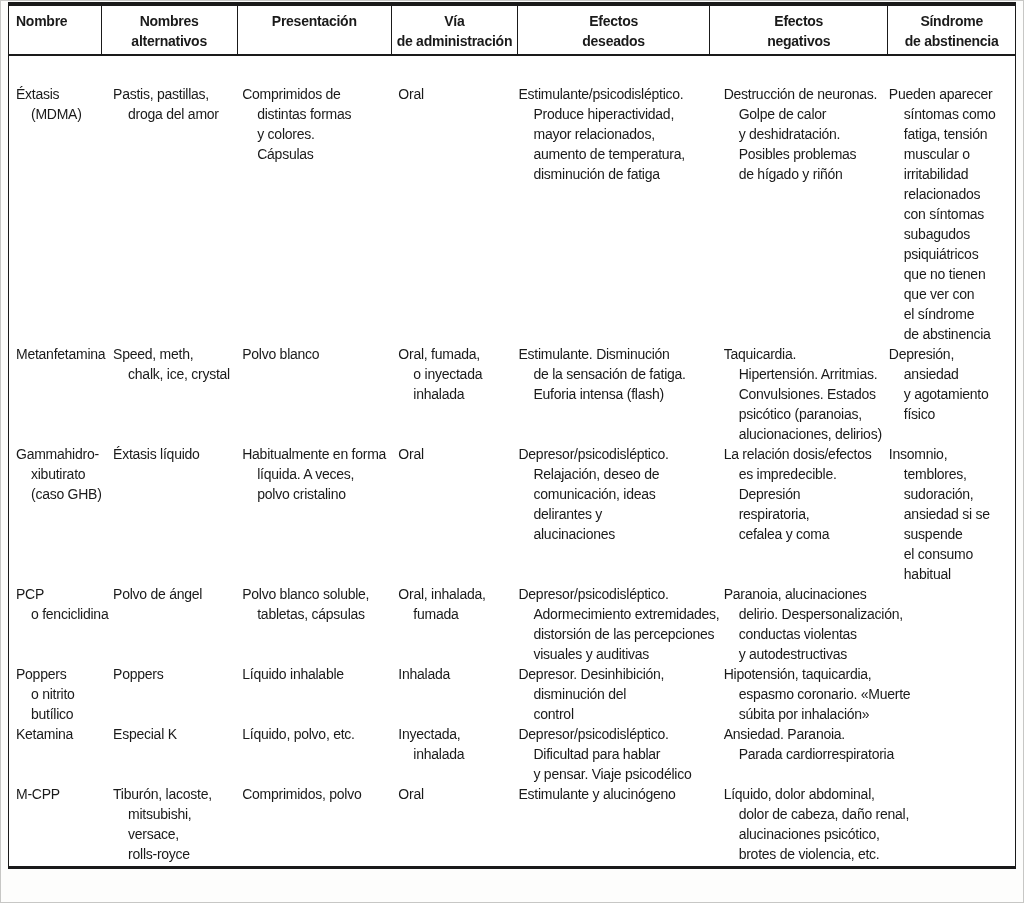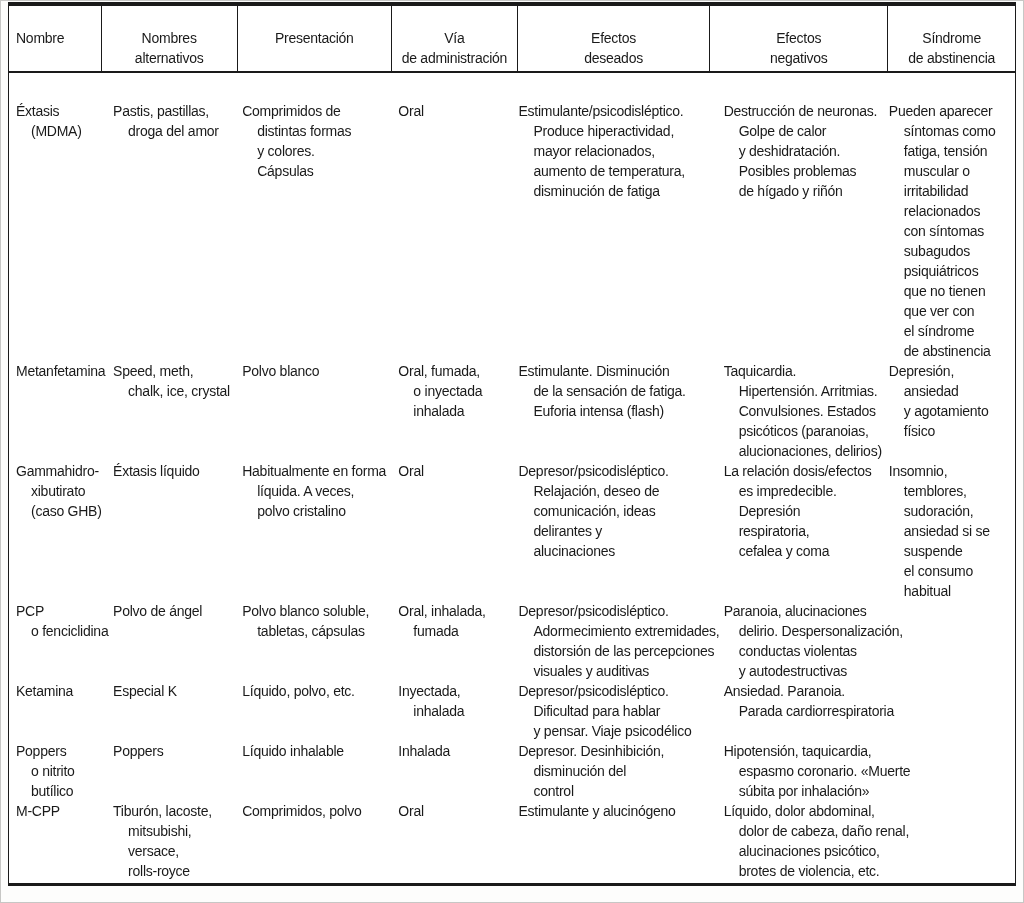--- a/index.html
+++ b/index.html
@@ -36,23 +36,23 @@
   th, td {
     vertical-align: top;
     font-size: 14px;
     line-height: 20px;
     letter-spacing: -0.25px;
     color: #1a1a1a;
     padding: 0;
     overflow: visible;
   }
   thead th {
-    font-weight: normal;
+    font-weight: bold;
     text-align: center;
-    padding: 22px 2px 3px 2px;
+    padding: 5px 2px 3px 2px;
     border-bottom: 2.5px solid #1a1a1a;
   }
   thead th + th { border-left: 1.5px solid #1a1a1a; }
   thead th:first-child { text-align: left; padding-left: 7px; }
   td .line { white-space: nowrap; }
   td .line.cont { padding-left: 15px; }
   th .line { white-space: nowrap; }
   
   td:nth-child(1) { padding-left: 7px; }
   td:nth-child(2) { padding-left: 12px; }
@@ -175,21 +175,21 @@
           </td>
           <td>
             <div class="line">Estimulante. Disminución</div>
             <div class="line cont">de la sensación de fatiga.</div>
             <div class="line cont">Euforia intensa (flash)</div>
           </td>
           <td>
             <div class="line">Taquicardia.</div>
             <div class="line cont">Hipertensión. Arritmias.</div>
             <div class="line cont">Convulsiones. Estados</div>
-            <div class="line cont">psicóticos (paranoias,</div>
+            <div class="line cont">psicótico (paranoias,</div>
             <div class="line cont">alucionaciones, delirios)</div>
           </td>
           <td>
             <div class="line">Depresión,</div>
             <div class="line cont">ansiedad</div>
             <div class="line cont">y agotamiento</div>
             <div class="line cont">físico</div>
           </td>
         </tr>
         <tr>
@@ -258,67 +258,67 @@
           <td>
             <div class="line">Paranoia, alucinaciones</div>
             <div class="line cont">delirio. Despersonalización,</div>
             <div class="line cont">conductas violentas</div>
             <div class="line cont">y autodestructivas</div>
           </td>
           <td></td>
         </tr>
         <tr>
           <td>
+            <div class="line">Poppers</div>
+            <div class="line cont">o nitrito</div>
+            <div class="line cont">butílico</div>
+          </td>
+          <td>
+            <div class="line">Poppers</div>
+          </td>
+          <td>
+            <div class="line">Líquido inhalable</div>
+          </td>
+          <td>
+            <div class="line">Inhalada</div>
+          </td>
+          <td>
+            <div class="line">Depresor. Desinhibición,</div>
+            <div class="line cont">disminución del</div>
+            <div class="line cont">control</div>
+          </td>
+          <td>
+            <div class="line">Hipotensión, taquicardia,</div>
+            <div class="line cont">espasmo coronario. «Muerte</div>
+            <div class="line cont">súbita por inhalación»</div>
+          </td>
+          <td></td>
+        </tr>
+        <tr>
+          <td>
             <div class="line">Ketamina</div>
           </td>
           <td>
             <div class="line">Especial K</div>
           </td>
           <td>
             <div class="line">Líquido, polvo, etc.</div>
           </td>
           <td>
             <div class="line">Inyectada,</div>
             <div class="line cont">inhalada</div>
           </td>
           <td>
             <div class="line">Depresor/psicodisléptico.</div>
             <div class="line cont">Dificultad para hablar</div>
             <div class="line cont">y pensar. Viaje psicodélico</div>
           </td>
           <td>
             <div class="line">Ansiedad. Paranoia.</div>
             <div class="line cont">Parada cardiorrespiratoria</div>
-          </td>
-          <td></td>
-        </tr>
-        <tr>
-          <td>
-            <div class="line">Poppers</div>
-            <div class="line cont">o nitrito</div>
-            <div class="line cont">butílico</div>
-          </td>
-          <td>
-            <div class="line">Poppers</div>
-          </td>
-          <td>
-            <div class="line">Líquido inhalable</div>
-          </td>
-          <td>
-            <div class="line">Inhalada</div>
-          </td>
-          <td>
-            <div class="line">Depresor. Desinhibición,</div>
-            <div class="line cont">disminución del</div>
-            <div class="line cont">control</div>
-          </td>
-          <td>
-            <div class="line">Hipotensión, taquicardia,</div>
-            <div class="line cont">espasmo coronario. «Muerte</div>
-            <div class="line cont">súbita por inhalación»</div>
           </td>
           <td></td>
         </tr>
         <tr>
           <td>
             <div class="line">M-CPP</div>
           </td>
           <td>
             <div class="line">Tiburón, lacoste,</div>
             <div class="line cont">mitsubishi,</div>

